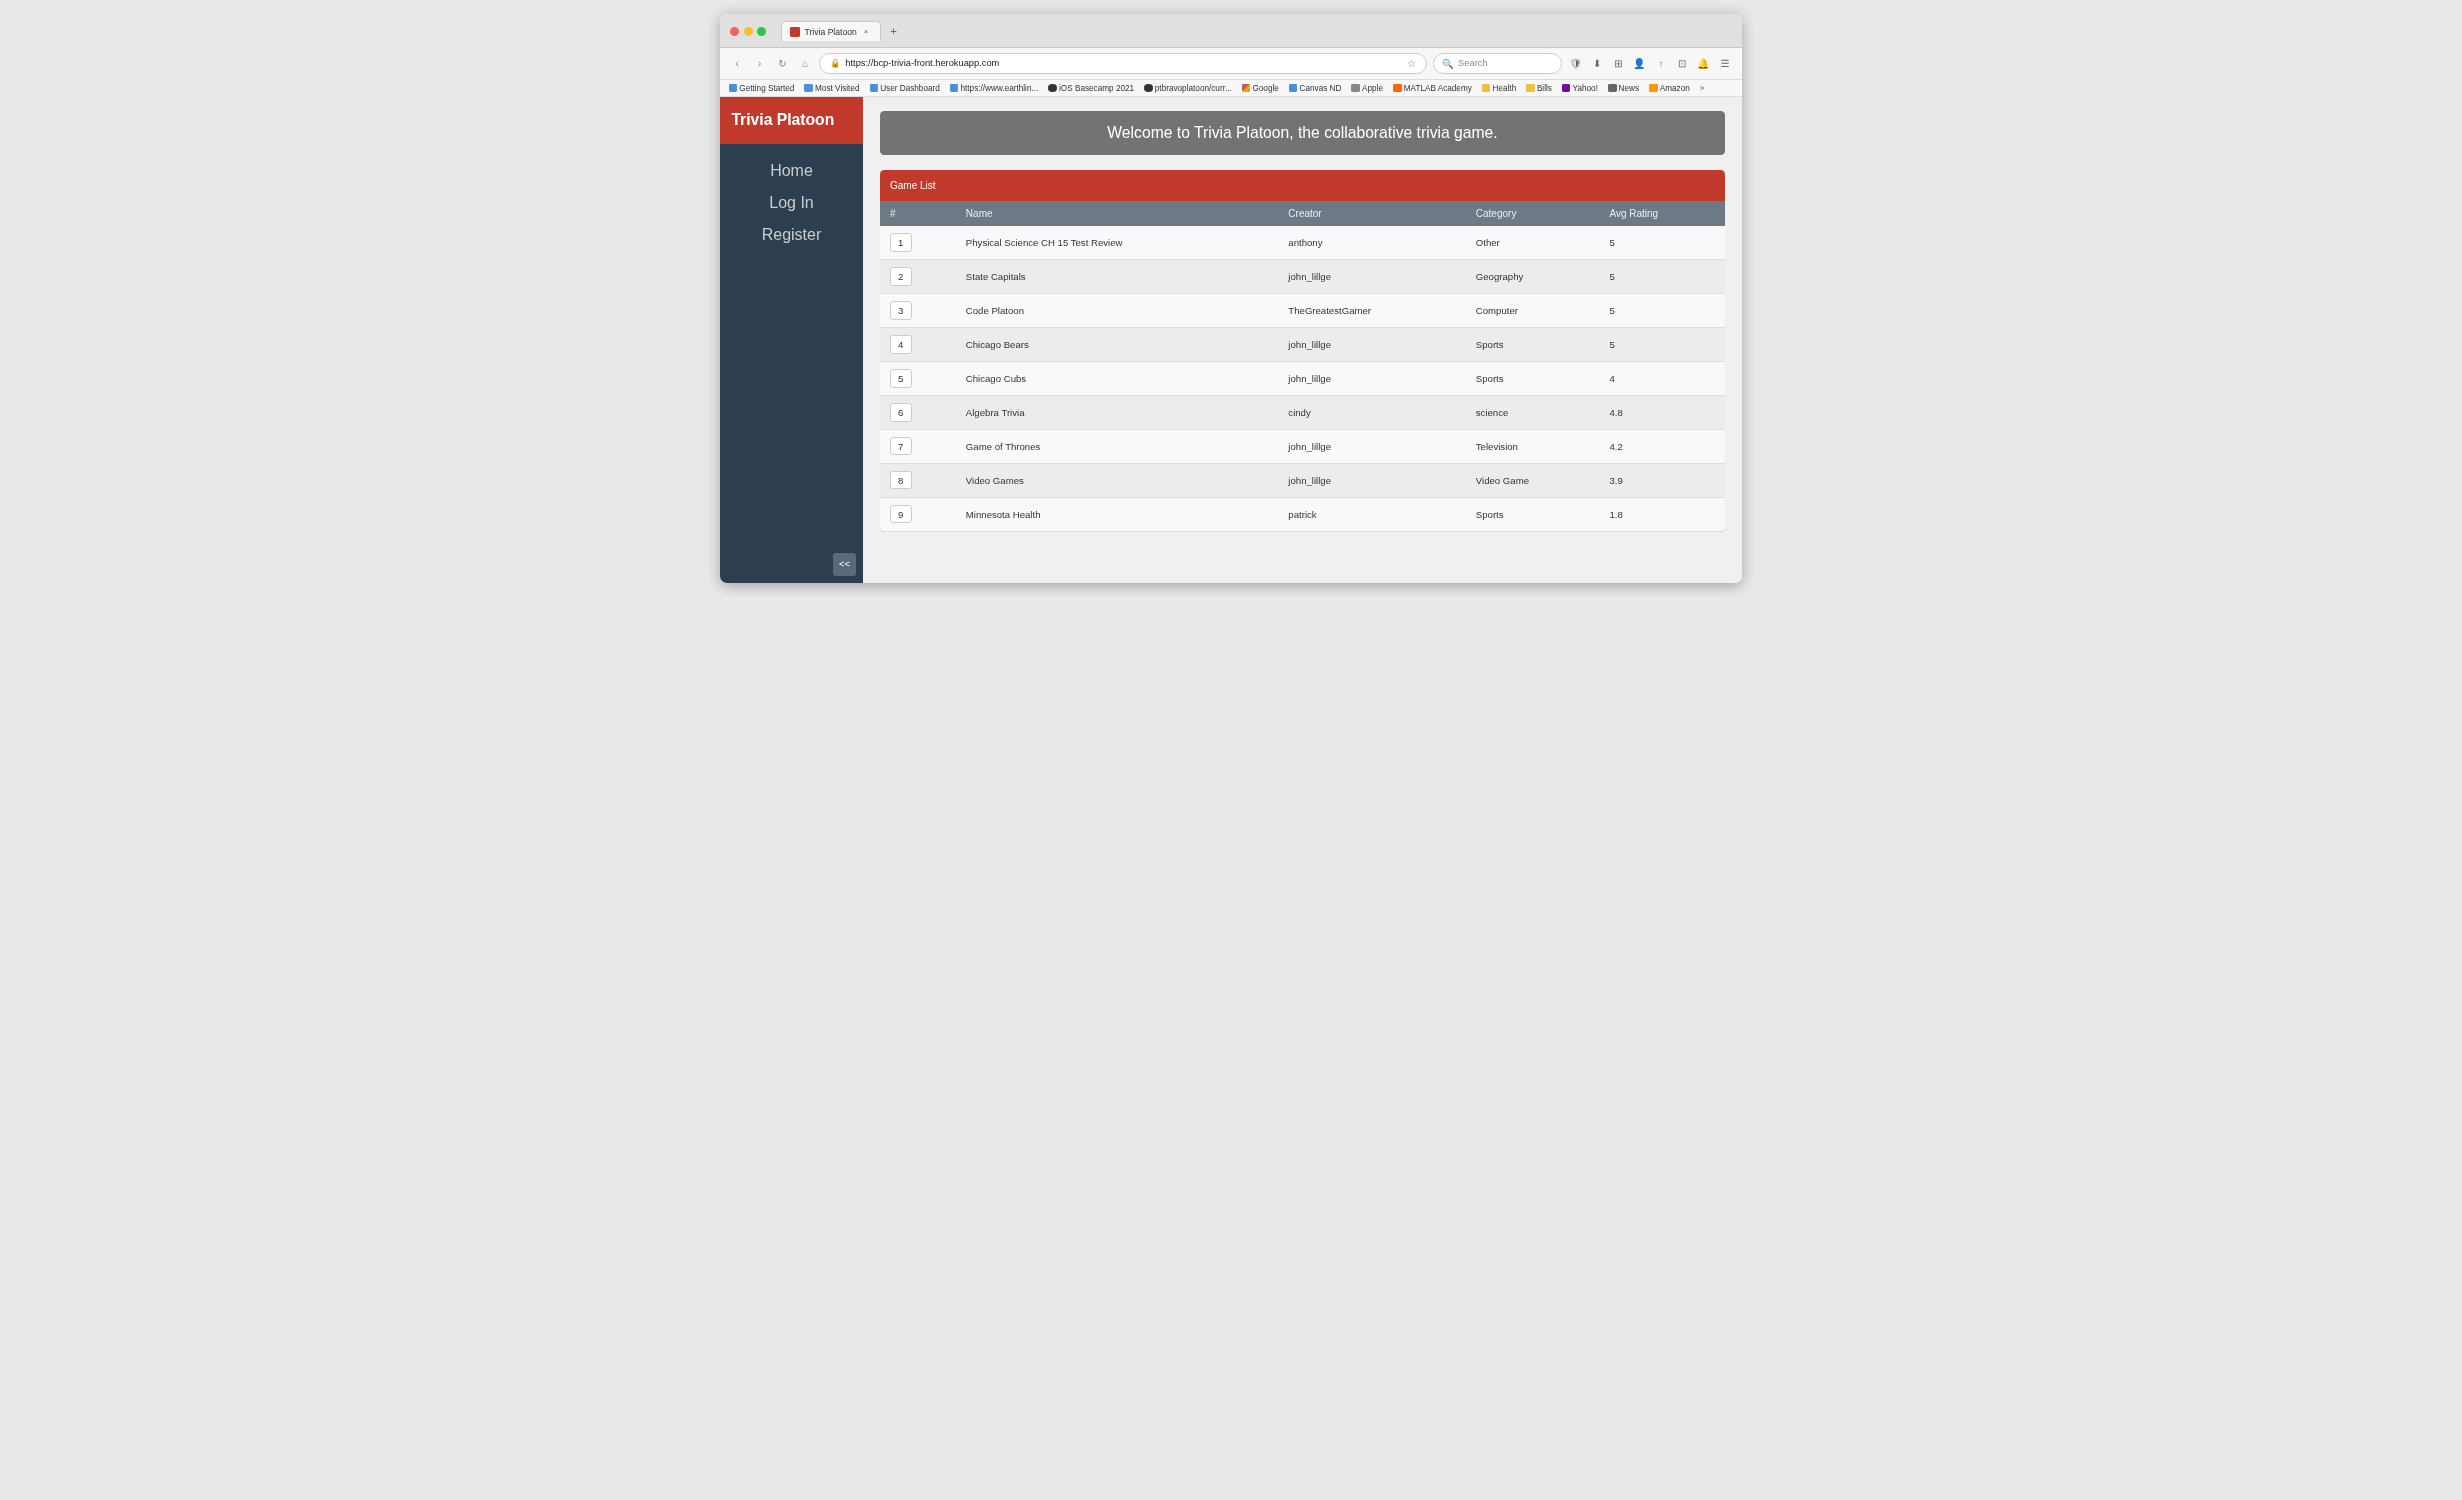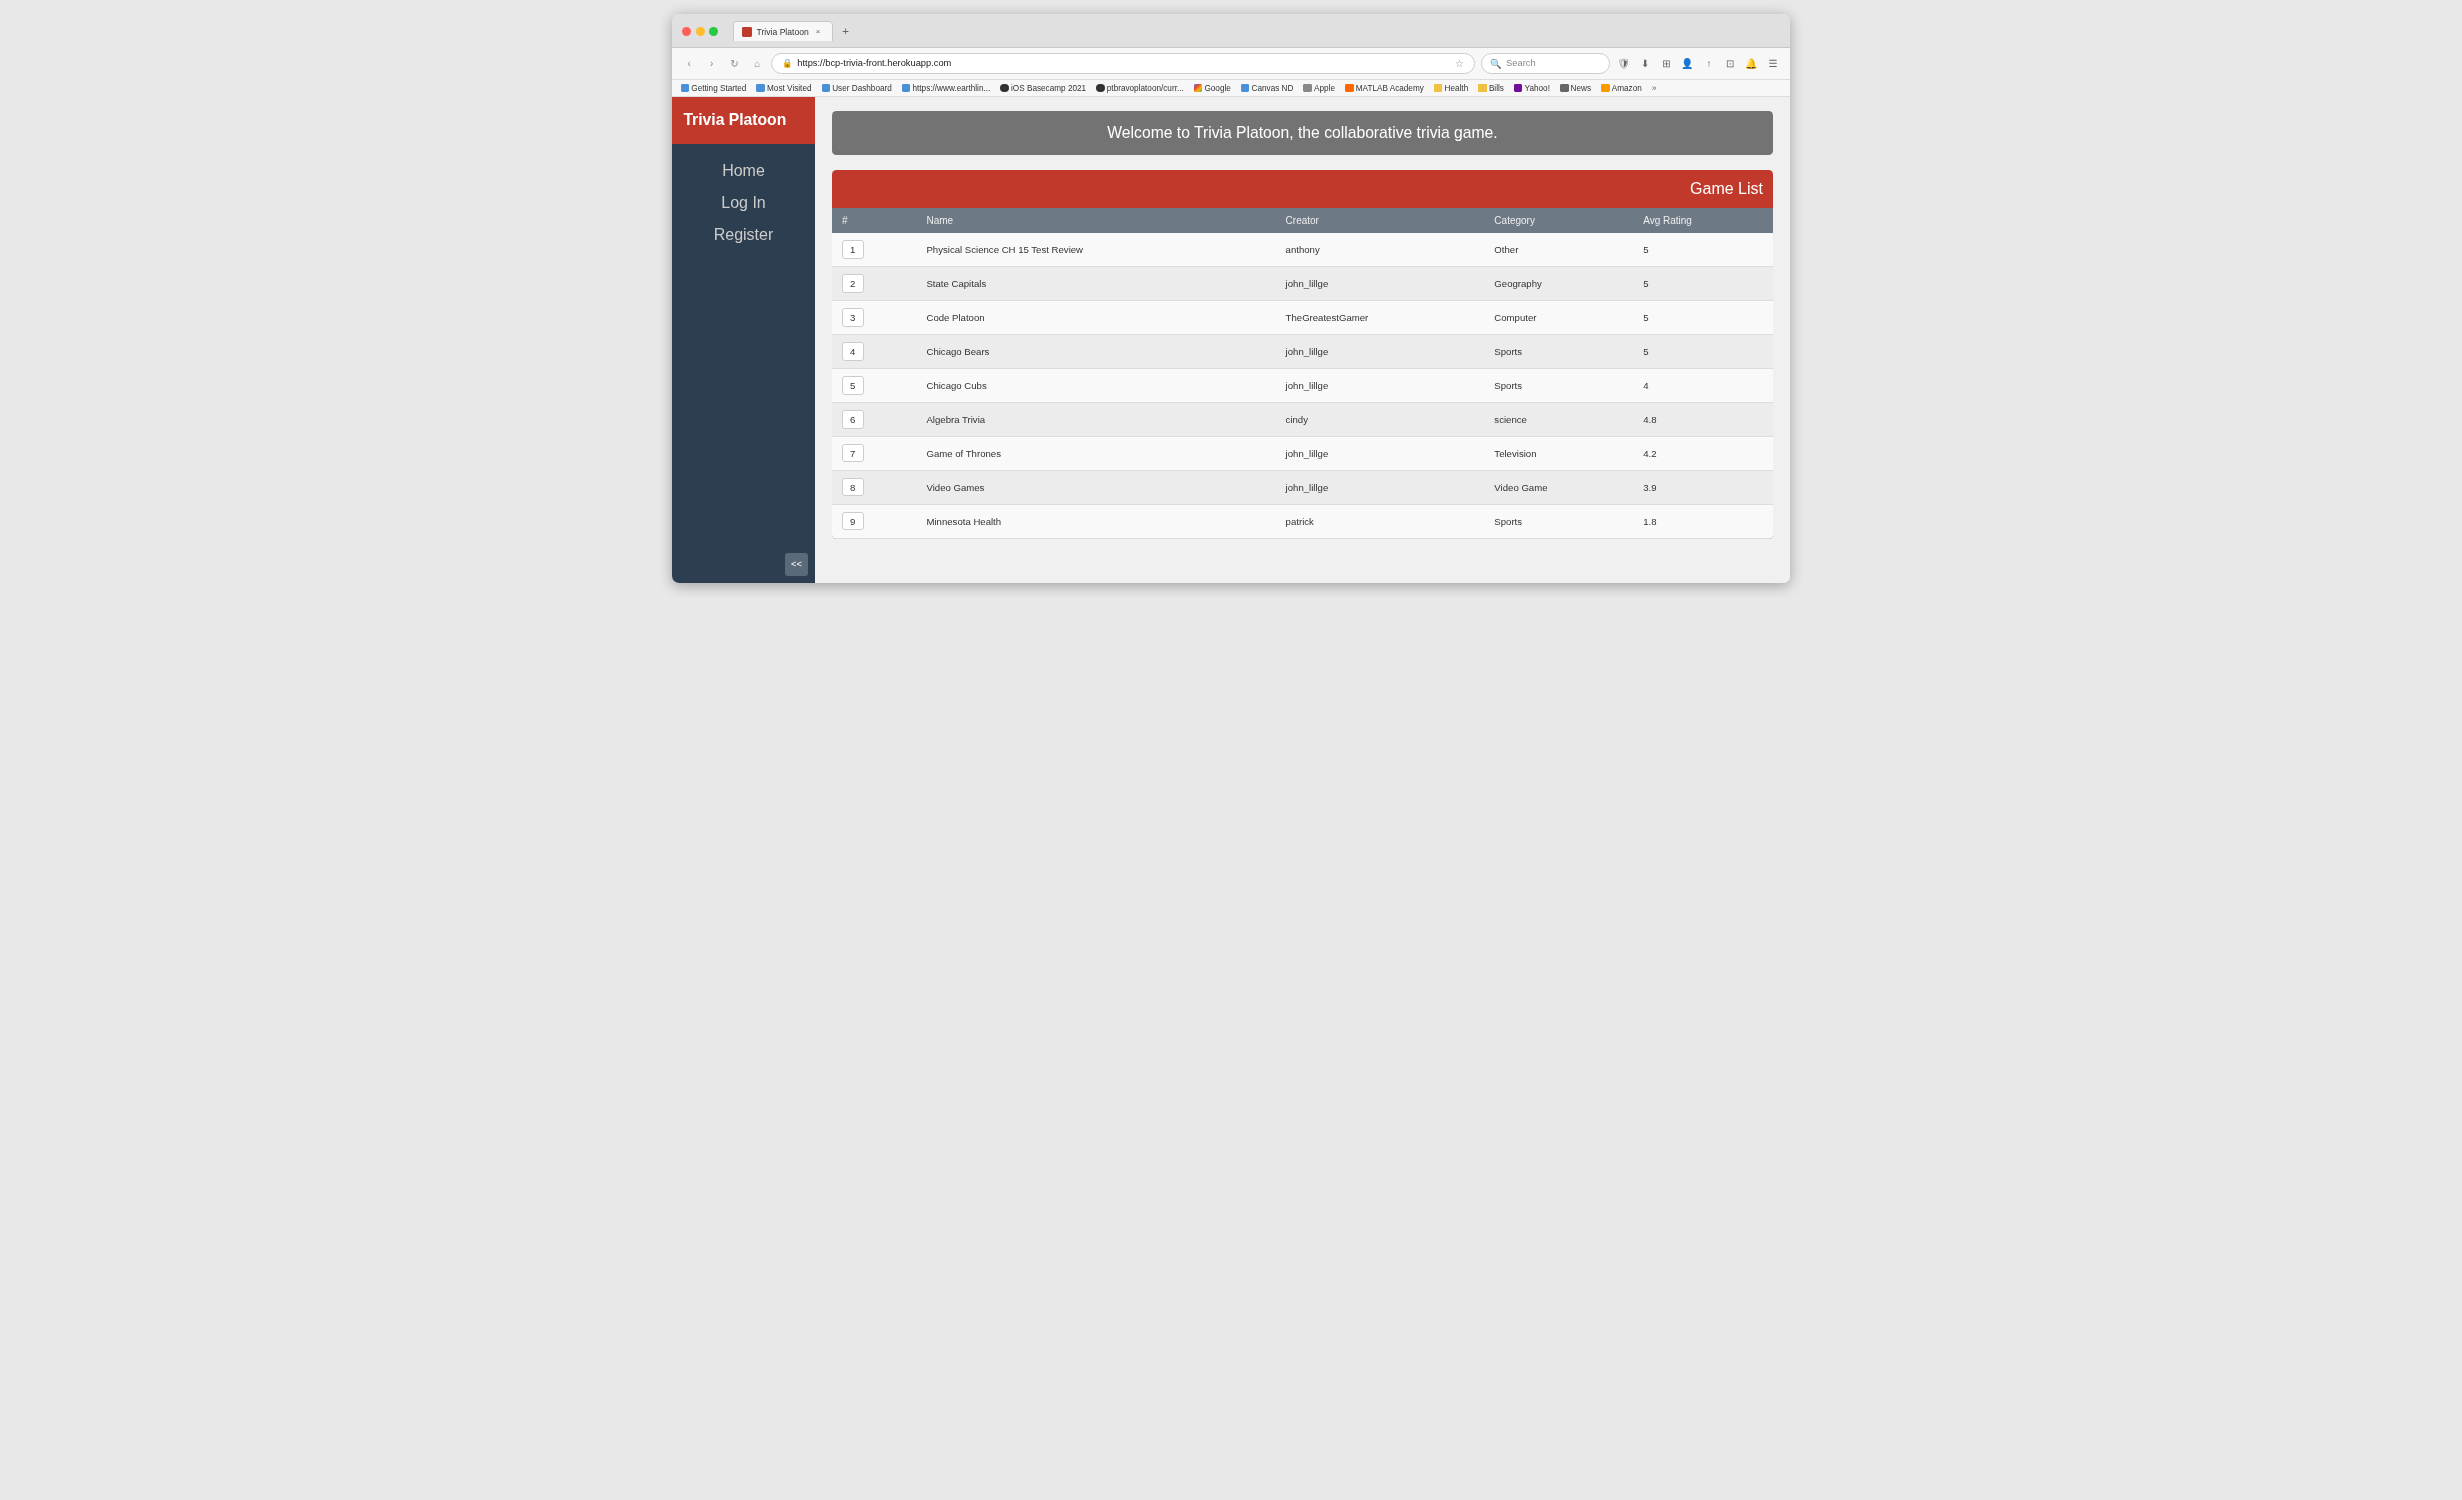--- a/index.html
+++ b/index.html
@@ -1,20 +1,20 @@
 <!DOCTYPE html>
 <html style="font-size:11.4px"><head>
   <meta charset="utf-8">
   <style>
     * { box-sizing: border-box; margin: 0; padding: 0; }
     body { background: #e8e8e8; font-family: -apple-system, BlinkMacSystemFont, 'Segoe UI', sans-serif; font-size: 10px; }
 
     
     .browser-window {
-      width: 1118px;
+      width: 1022px;
       margin: 14.3px auto;
       background: #f0f0f0;
       border-radius: 7.1px;
       box-shadow: 0 2.9px 14.3px rgba(0,0,0,0.3);
       overflow: hidden;
     }
     .browser-titlebar {
       background: #e0e0e0;
       padding: 7.1px 10px 5.7px;
       display: flex;
@@ -261,23 +261,23 @@
     }
 
     
     .game-list-card {
       border-radius: 4.3px;
       overflow: hidden;
     }
     .game-list-header {
       background: #c0392b;
       color: white;
-      text-align: right;
+      text-align: left;
       padding: 10px;
-      font-size: 16px;
+      font-size: 10px;
     }
     .game-list-table {
       width: 100%;
       background: #6d7a85;
       border-collapse: collapse;
     }
     .game-list-table thead th {
       background: #6d7a85;
       color: #eee;
       padding: 7.1px 10px;

